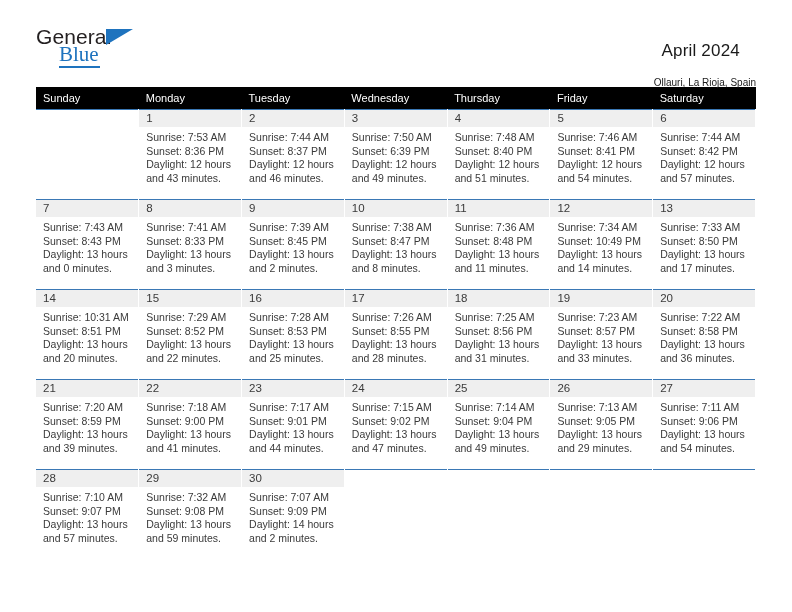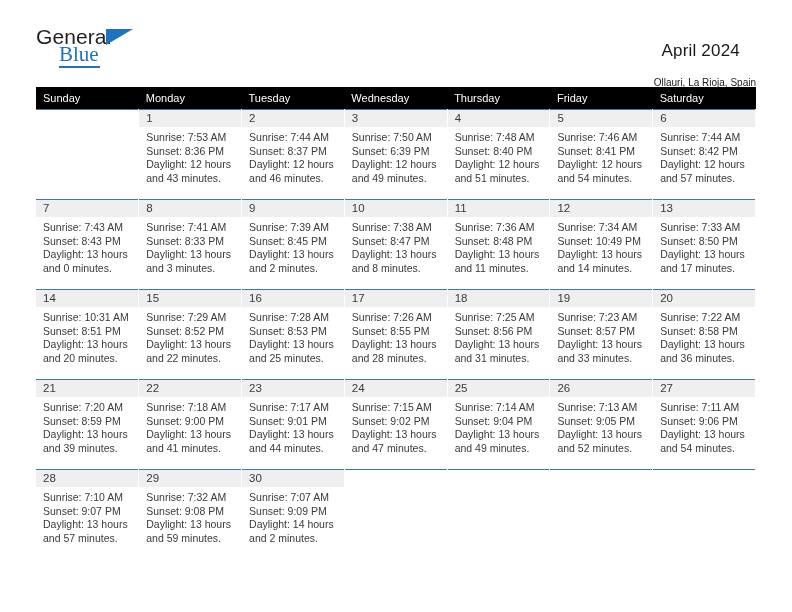--- a/index.html
+++ b/index.html
@@ -421,21 +421,21 @@
               <div class="line">Daylight: 13 hours</div>
               <div class="line">and 49 minutes.</div>
             </div>
           </td>
         <td>
             <div class="daynum">26</div>
             <div class="cellbody">
               <div class="line">Sunrise: 7:13 AM</div>
               <div class="line">Sunset: 9:05 PM</div>
               <div class="line">Daylight: 13 hours</div>
-              <div class="line">and 52 minutes.</div>
+              <div class="line">and 29 minutes.</div>
             </div>
           </td>
         <td>
             <div class="daynum">27</div>
             <div class="cellbody">
               <div class="line">Sunrise: 7:11 AM</div>
               <div class="line">Sunset: 9:06 PM</div>
               <div class="line">Daylight: 13 hours</div>
               <div class="line">and 54 minutes.</div>
             </div>

